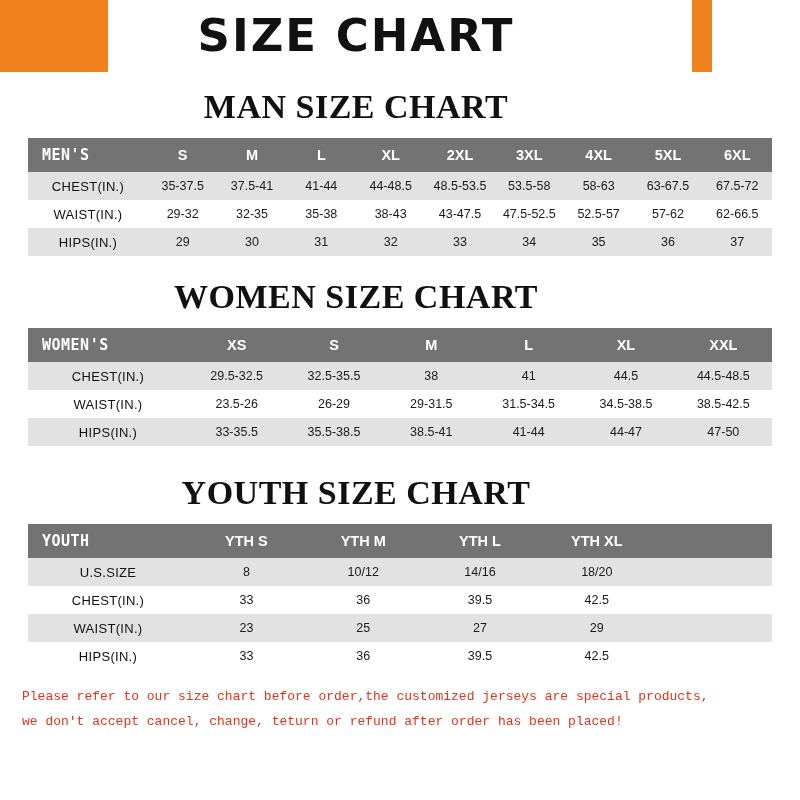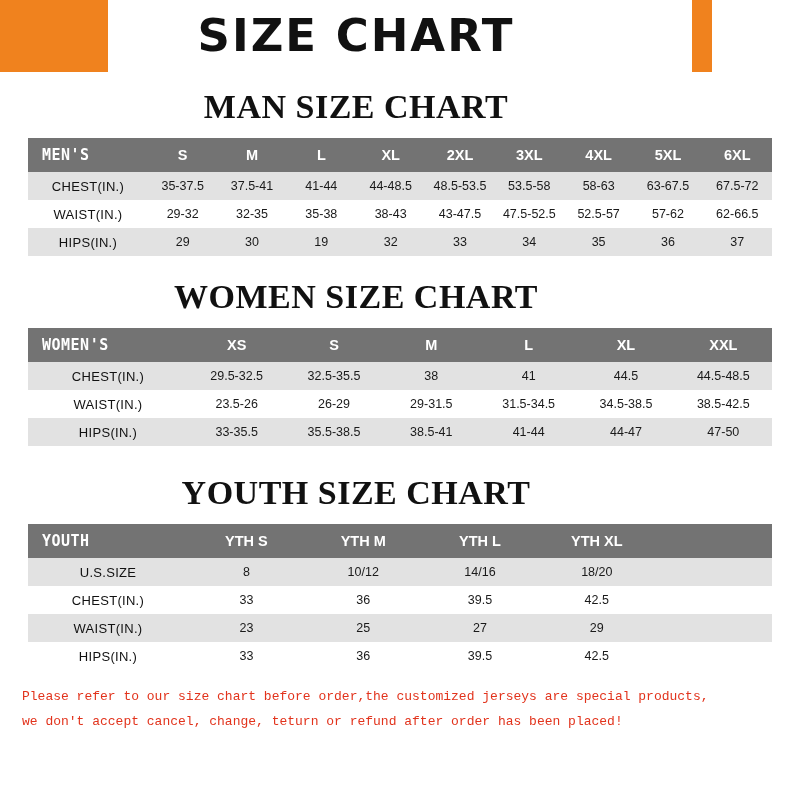--- a/index.html
+++ b/index.html
@@ -172,21 +172,21 @@
         <td>43-47.5</td>
         <td>47.5-52.5</td>
         <td>52.5-57</td>
         <td>57-62</td>
         <td>62-66.5</td>
       </tr>
       <tr class="odd">
         <td class="rowhead">HIPS(IN.)</td>
         <td>29</td>
         <td>30</td>
-        <td>19</td>
+        <td>31</td>
         <td>32</td>
         <td>33</td>
         <td>34</td>
         <td>35</td>
         <td>36</td>
         <td>37</td>
       </tr>
     </tbody>
   </table>
 

